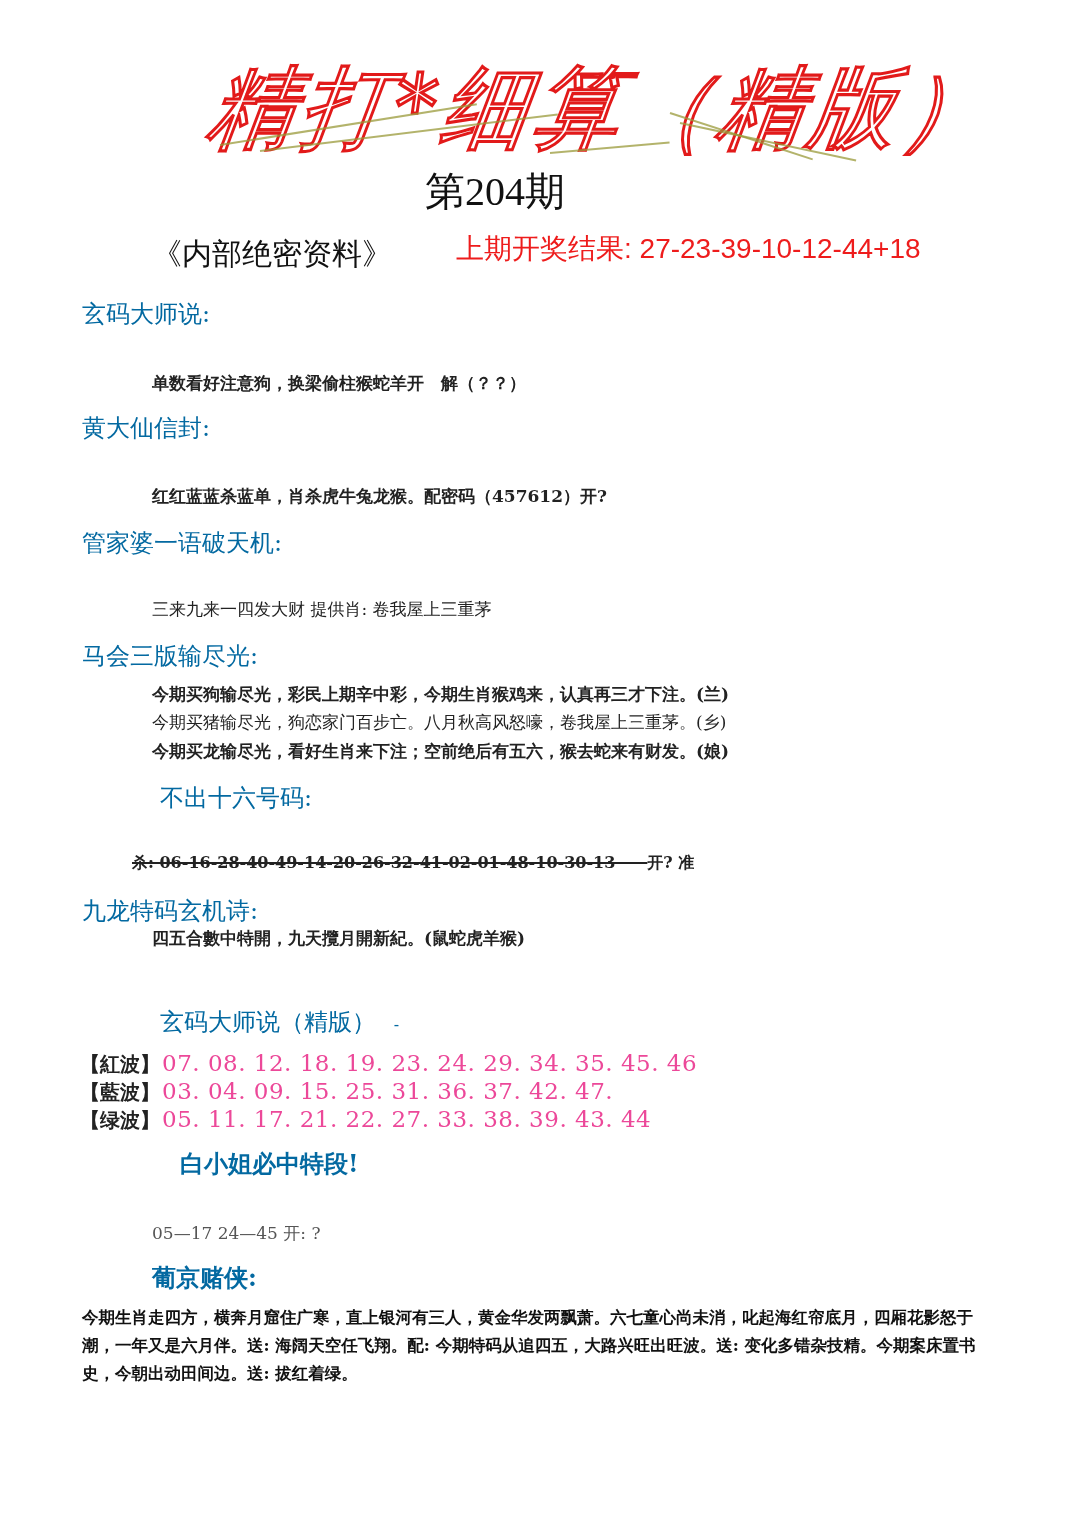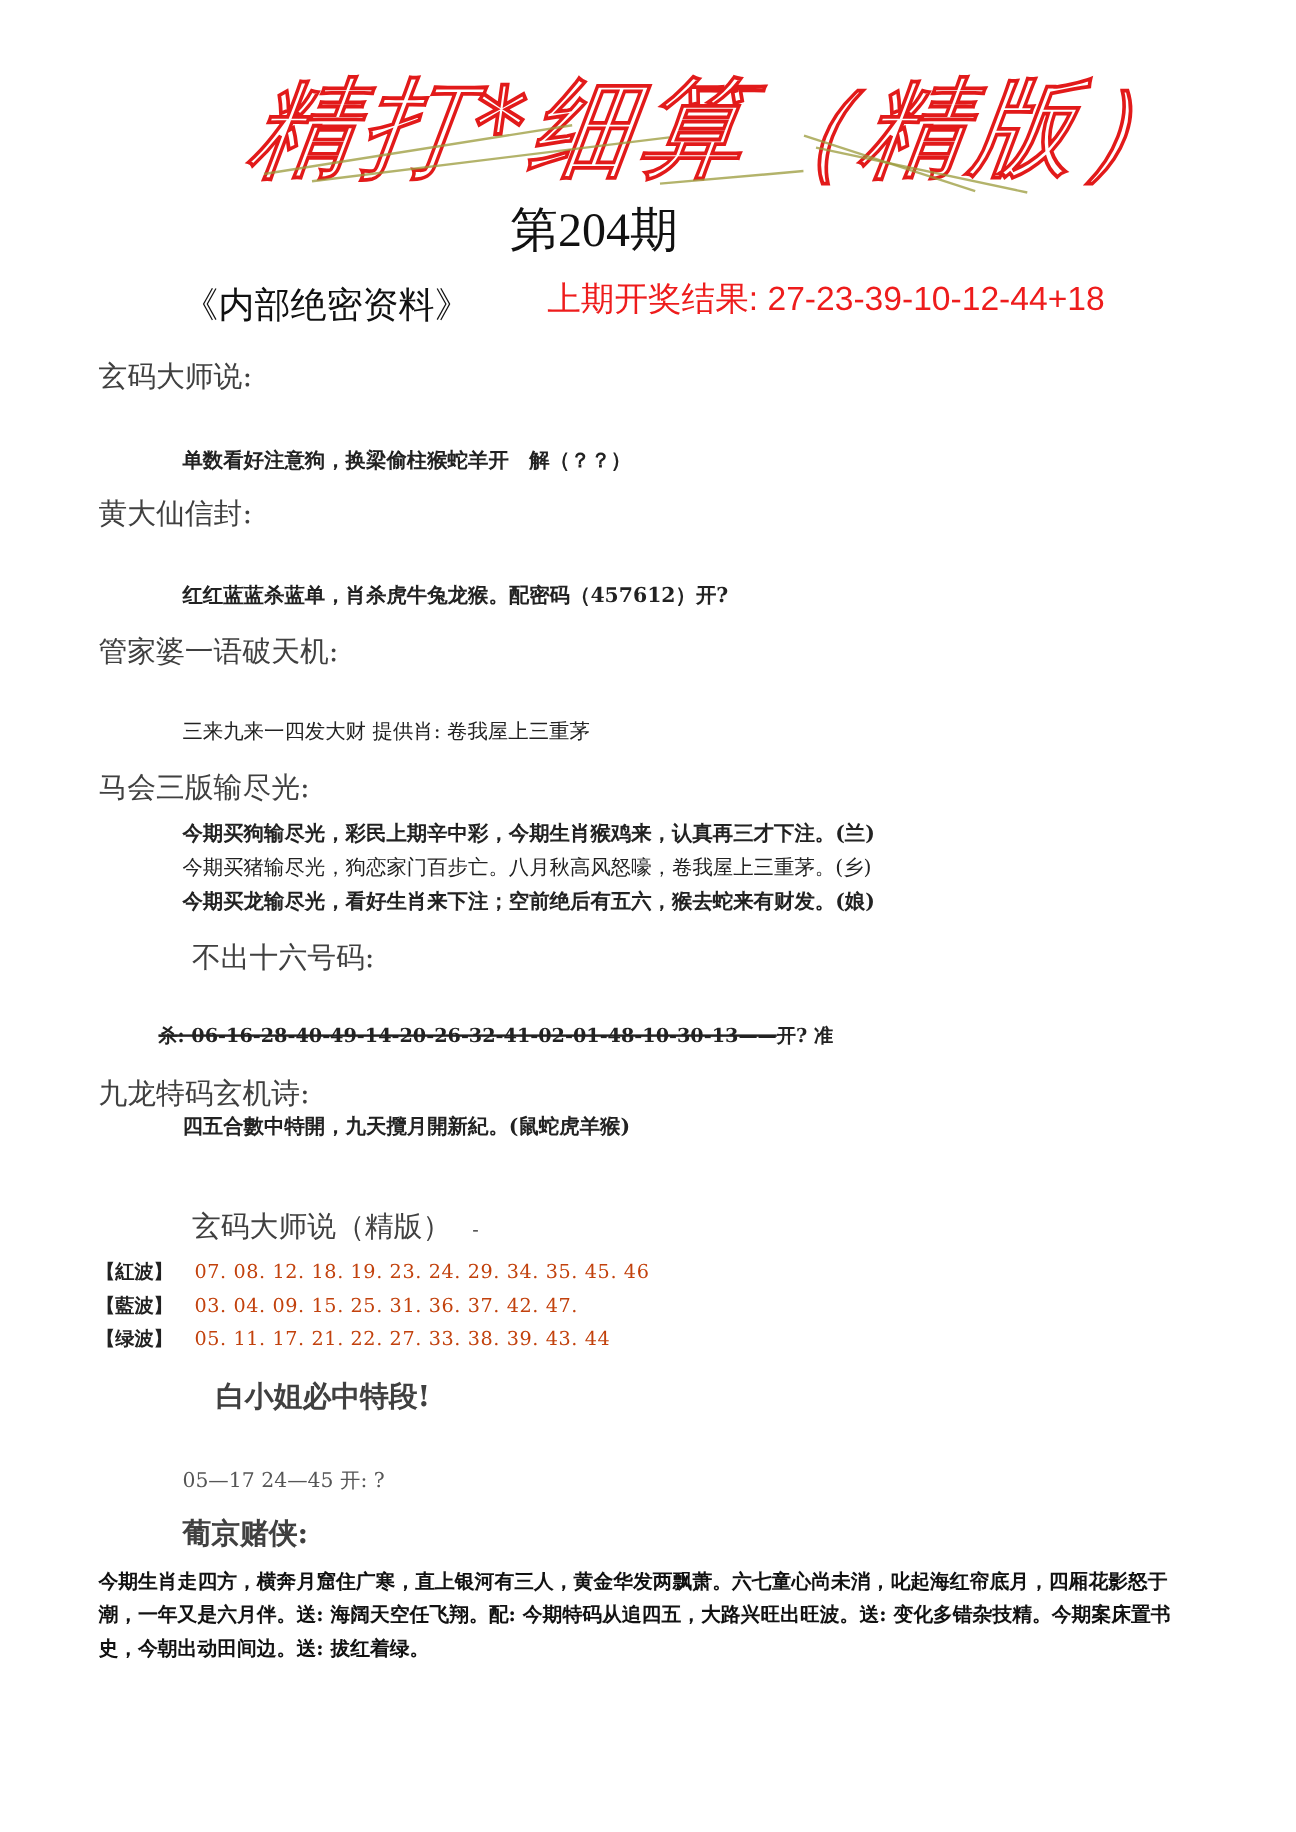--- a/index.html
+++ b/index.html
@@ -19,30 +19,30 @@
       transform: skewX(-8deg) scaleY(1.05);
       line-height: 90px;
     }
     .banner-streak { position: absolute; height: 2px; background: #9a9a3a; opacity: .75; transform-origin: left center; }
 
     .issue { left: 425px; top: 164px; font-family: Liberation Serif, serif; font-size: 40px; color: #111; }
 
     .secret-title { left: 152px; top: 234px; font-size: 30px; font-family: "DejaVu Serif", serif; }
     .last-result { left: 456px; top: 230px; font-size: 28px; font-family: "Liberation Sans", sans-serif; color: #ee1c1c; }
 
-    .h-section { font-size: 24px; font-family: "DejaVu Serif", serif; color: #404040; }
+    .h-section { font-size: 24px; font-family: "DejaVu Serif", serif; color: #0369a1; }
     .body-line { font-size: 17px; font-family: "DejaVu Serif", serif; color: #222; }
     .bold { font-weight: bold; }
     .grey { color: #555; }
 
     .kill-line { left: 132px; top: 853px; font-size: 16px; font-weight: bold; color: #222; }
     .kill-struck { text-decoration: line-through; text-decoration-thickness: 2px; }
 
-    .wave-label { font-weight: bold; font-size: 16px; color: #222; display: inline-block; width: 82px; }
-    .wave-nums { font-size: 16px; color: #c2410c; letter-spacing: 0.5px; }
+    .wave-label { font-weight: bold; font-size: 20px; color: #222; display: inline-block; width: 82px; }
+    .wave-nums { font-size: 23px; color: #ec4899; letter-spacing: 0.5px; }
 
     .para { left: 82px; top: 1304px; width: 900px; font-size: 16.5px; line-height: 28px; white-space: normal; font-weight: bold; color: #111; }
   </style>
 </head>
 <body>
 
 <div class="abs banner">
   <div class="banner-text">精打*细算（精版）</div>
   <div class="banner-streak" style="left:20px;top:82px;width:260px;transform:rotate(-9deg);"></div>
   <div class="banner-streak" style="left:60px;top:88px;width:300px;transform:rotate(-7deg);"></div>

